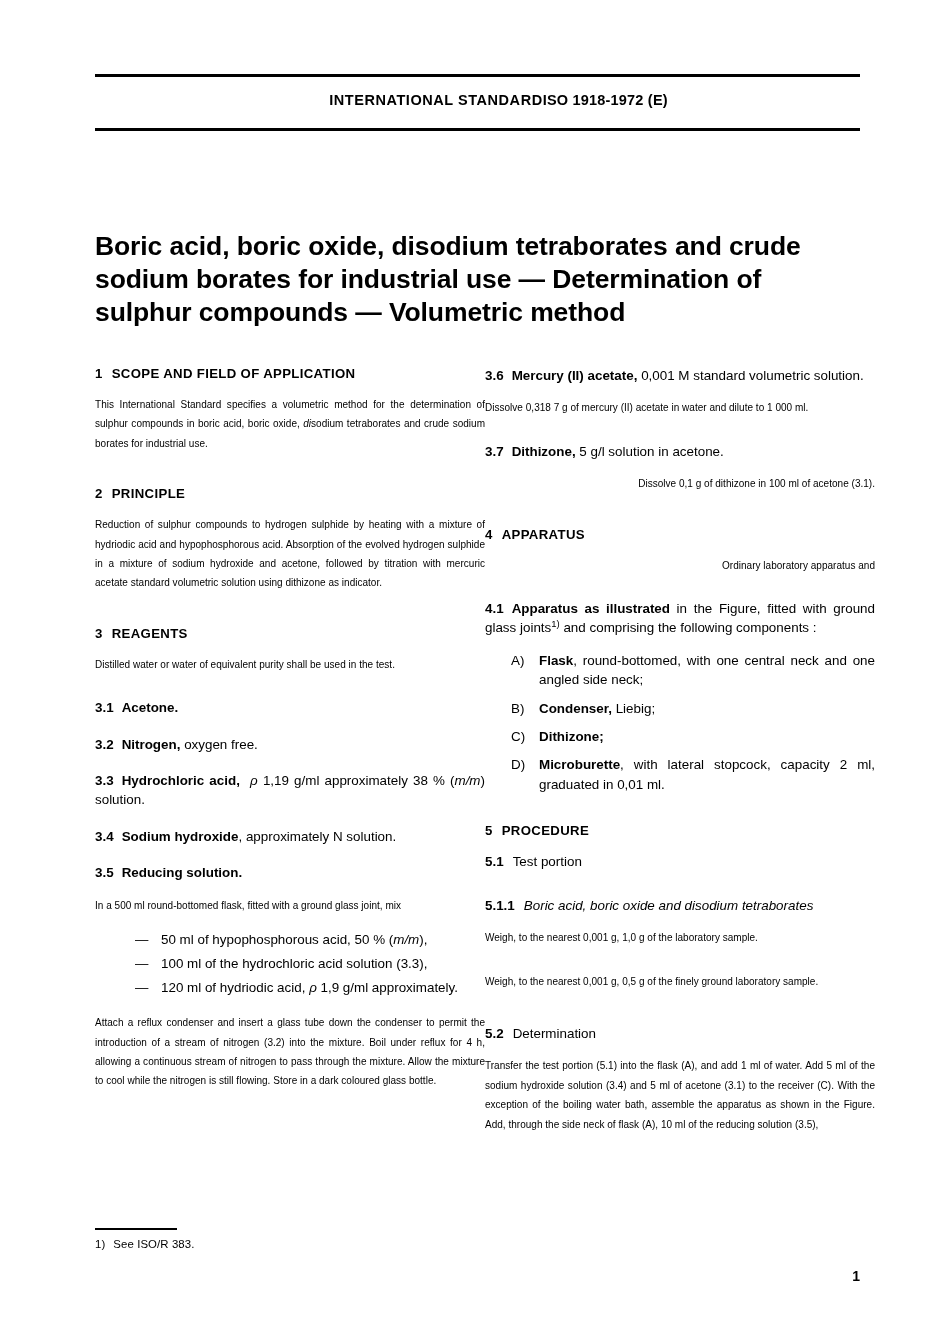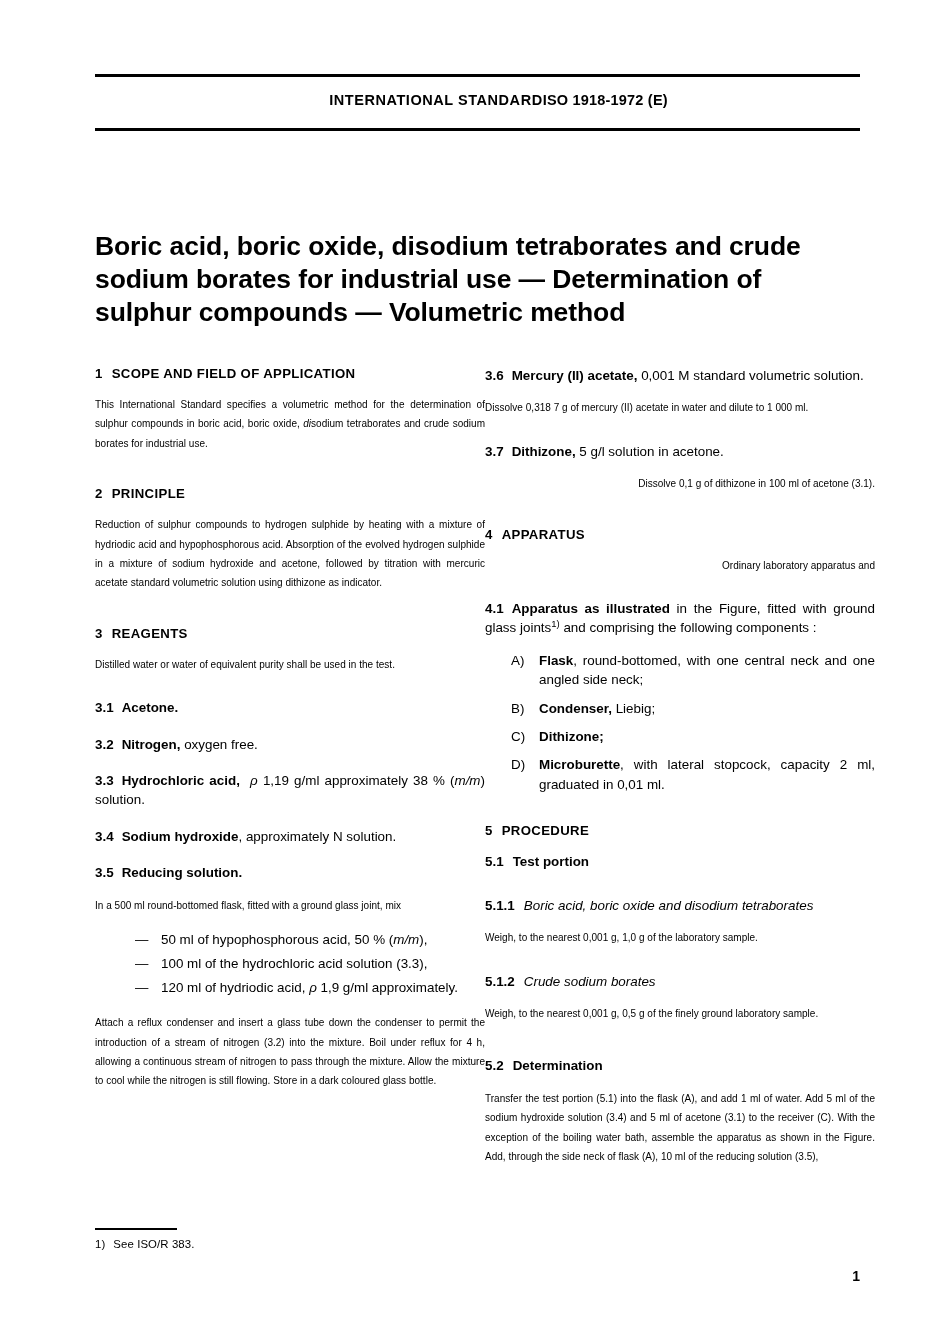--- a/index.html
+++ b/index.html
@@ -118,21 +118,21 @@
   }
   p.item b { font-weight: 700; }
   p.item i, p.body i { font-style: italic; }
 
   p.subsec {
     font-size: 13.4px;
     line-height: 19.4px;
     margin: 0 0 13px 0;
   }
   p.subsec .num { font-weight: 700; margin-right: 9px; }
-  p.subsec .ttl-bold { font-weight: 700; }
+  p.subsec .ttl-bold { font-weight: 400; }
   p.subsec .ttl-ital { font-style: italic; }
 
   ul.dashlist {
     list-style: none;
     margin: 0 0 13px 0;
     padding: 0 0 0 40px;
     font-size: 13.4px;
     line-height: 24px;
   }
   ul.dashlist li {
@@ -312,21 +312,20 @@
       <p class="subsec"><span class="num">5.1</span><span class="ttl-bold">Test portion</span></p>
 
       <div class="sp-md"></div>
 
       <p class="subsec"><span class="num">5.1.1</span><span class="ttl-ital">Boric acid, boric oxide and disodium tetraborates</span></p>
 
       <p class="body">Weigh, to the nearest 0,001 g, 1,0 g of the laboratory sample.</p>
 
       <div class="sp-md"></div>
 
-      <p class="subsec"><span class="num">5.1.2</span><span class="ttl-ital">Crude sodium borates</span></p>
 
       <p class="body">Weigh, to the nearest 0,001 g, 0,5 g of the finely ground laboratory sample.</p>
 
       <div class="sp-lg"></div>
 
       <p class="subsec"><span class="num">5.2</span><span class="ttl-bold">Determination</span></p>
 
       <p class="body">Transfer the test portion (5.1) into the flask (A), and add 1 ml of water. Add 5 ml of the sodium hydroxide solution (3.4) and 5 ml of acetone (3.1) to the receiver (C). With the exception of the boiling water bath, assemble the apparatus as shown in the Figure. Add, through the side neck of flask (A), 10 ml of the reducing solution (3.5),</p>
 
     </div>

